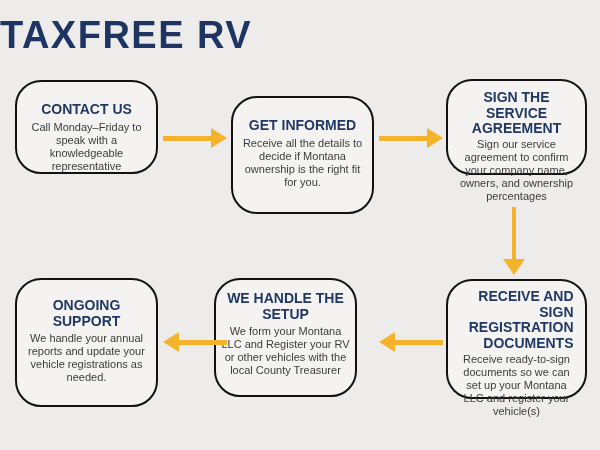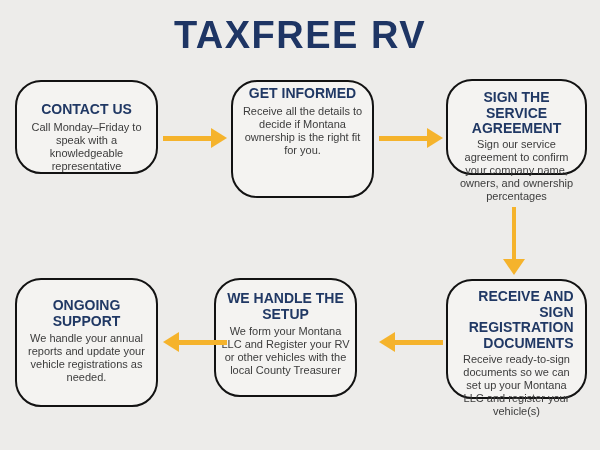--- a/index.html
+++ b/index.html
@@ -3,38 +3,38 @@
 <meta charset="utf-8">
 <style>
   html,body { margin:0; padding:0; }
   .canvas {
     position:relative; width:600px; height:450px;
     background:#edecea; overflow:hidden;
     font-family:"Liberation Sans", sans-serif;
   }
   .page-title {
     position:absolute; top:14px; left:0; width:600px;
-    text-align:center; font-size:38px; font-weight:800;
+    text-align:left; font-size:38px; font-weight:800;
     letter-spacing:1.5px; color:#1e3564;
   }
   .box {
     position:absolute; box-sizing:border-box;
     background:#f4f3f1; border:2.5px solid #121212; border-radius:26px;
     text-align:center;
   }
   .box .heading {
     color:#203864; font-weight:bold; font-size:14px; line-height:1.12;
     margin:0 auto;
   }
   .box .body {
     color:#3c3c3c; font-size:11px; line-height:1.18; margin:3px auto 0;
   }
   
   .b1 { left:15px;  top:80px;  width:143px; height:94px; padding-top:20px; }
-  .b2 { left:231px; top:80px;  width:143px; height:118px; padding-top:4px; }
+  .b2 { left:231px; top:96px;  width:143px; height:118px; padding-top:20px; }
   
   .b3 { left:446px; top:79px;  width:141px; height:96px; padding-top:9px; }
   .b3 .heading { max-width:108px; }
   .b3 .body    { max-width:118px; margin-top:1px; }
   
   .b4 { left:15px;  top:278px; width:143px; height:129px; padding-top:18px; }
   .b5 { left:214px; top:278px; width:143px; height:119px; padding-top:11px; }
   .b6 { left:446px; top:279px; width:141px; height:120px; padding-top:8px; }
   .b6 .heading { max-width:114px;text-align:right; }
   .b6 .body    { max-width:122px; margin-top:1px; }

